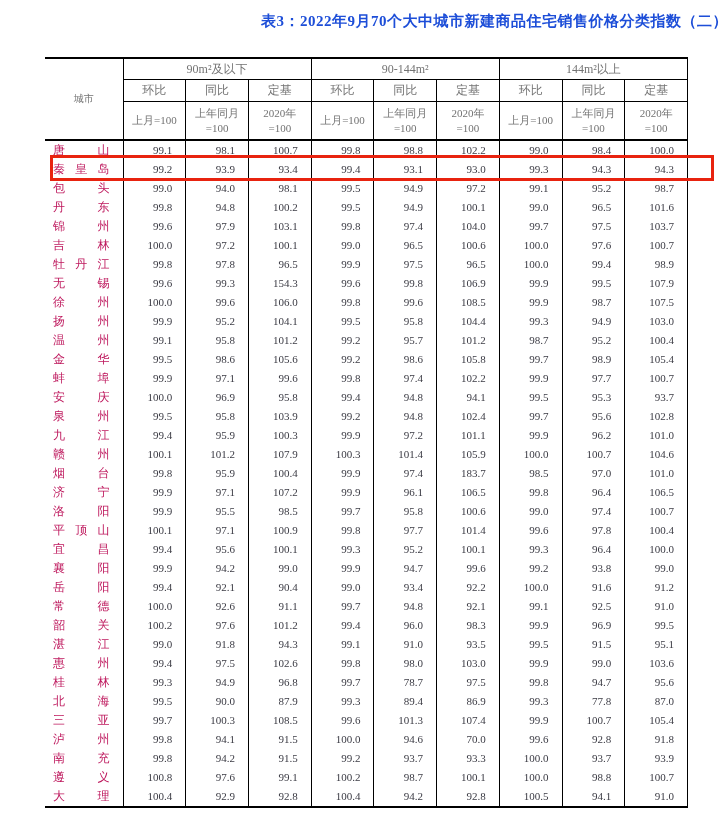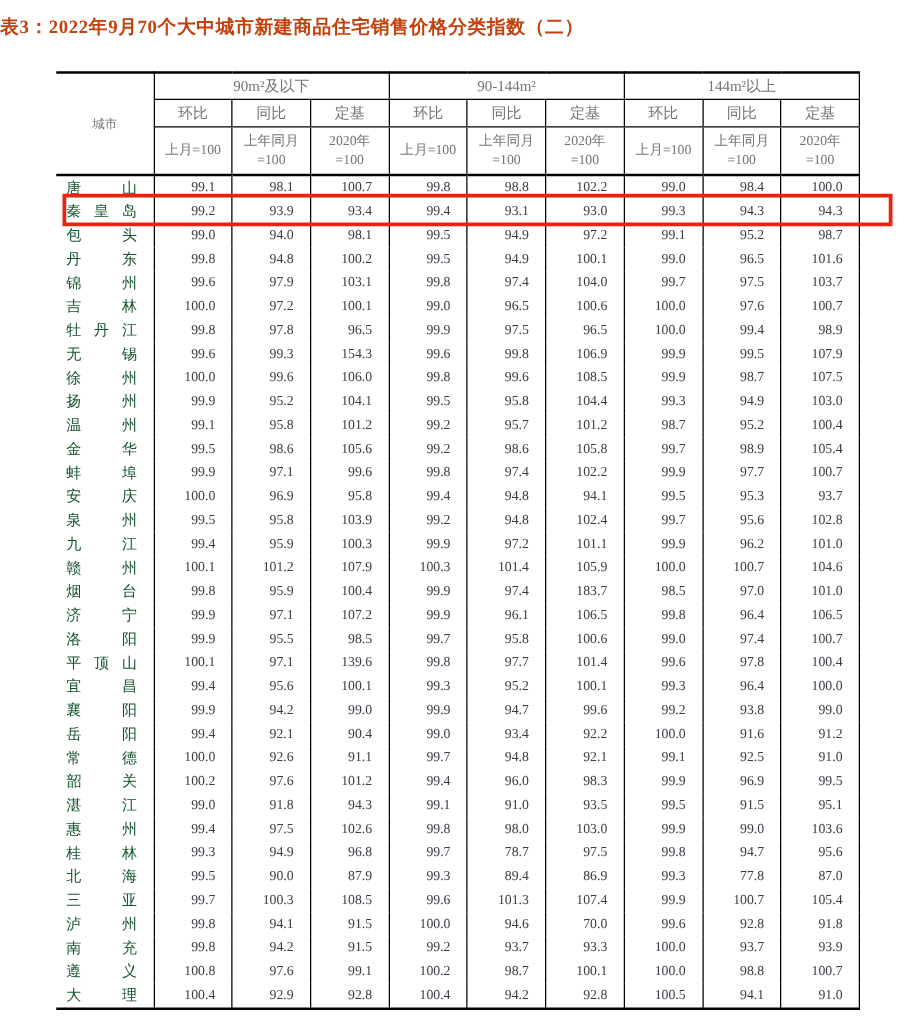--- a/index.html
+++ b/index.html
@@ -1,22 +1,22 @@
 <!DOCTYPE html>
 <html><head>
 <meta charset="utf-8">
 <style>
   html,body{margin:0;padding:0;}
   body{
     width:728px;height:818px;background:#ffffff;overflow:hidden;
     font-family:"Liberation Serif","DejaVu Serif",serif;color:#000;
   }
   .page-title{
-    text-align:left;font-weight:bold;font-size:15px;padding-top:12px;
-    letter-spacing:0.5px;color:#c2410c;
+    text-align:right;font-weight:bold;font-size:15px;padding-top:12px;
+    letter-spacing:0.5px;color:#1d4ed8;
   }
   .table-wrap{position:relative;margin:26px 0 0 45px;width:643px;}
   table{
     border-collapse:collapse;table-layout:fixed;width:643px;
     border-top:2px solid #000;border-bottom:2px solid #000;border-right:1px solid #000;
   }
   col.city-col{width:78px;}
   thead th{
     font-weight:normal;border-left:1px solid #000;border-bottom:1px solid #000;
     font-size:12px;padding:0;color:#737373;
@@ -26,21 +26,21 @@
   tr.type-row th{height:21px;}
   tr.base-row th{
     height:37px;font-size:11px;white-space:pre-line;line-height:1.3;
     border-bottom:2px solid #000;vertical-align:middle;
   }
   tbody td{
     border-left:1px solid #000;height:19px;line-height:19px;font-size:11px;
     color:#3b3b44;text-align:right;padding:0 13px 0 0;overflow:hidden;
   }
   tbody td.city-cell{
-    border-left:none;text-align:left;padding:0 13px 0 8px;color:#14532d;font-size:12px;
+    border-left:none;text-align:left;padding:0 13px 0 8px;color:#be185d;font-size:12px;
   }
   .city-just{
     display:inline-block;width:100%;text-align:justify;text-align-last:justify;
   }
   .hl-box{
     position:absolute;border:3px solid #e8230f;box-sizing:border-box;
     pointer-events:none;background:transparent;z-index:5;
   }
 </style>
 </head>
@@ -336,21 +336,21 @@
     <td class="num">95.8</td>
     <td class="num">100.6</td>
     <td class="num">99.0</td>
     <td class="num">97.4</td>
     <td class="num">100.7</td>
   </tr>
         <tr>
     <td class="city-cell"><span class="city-just">平顶山</span></td>
     <td class="num">100.1</td>
     <td class="num">97.1</td>
-    <td class="num">139.6</td>
+    <td class="num">100.9</td>
     <td class="num">99.8</td>
     <td class="num">97.7</td>
     <td class="num">101.4</td>
     <td class="num">99.6</td>
     <td class="num">97.8</td>
     <td class="num">100.4</td>
   </tr>
         <tr>
     <td class="city-cell"><span class="city-just">宜昌</span></td>
     <td class="num">99.4</td>

